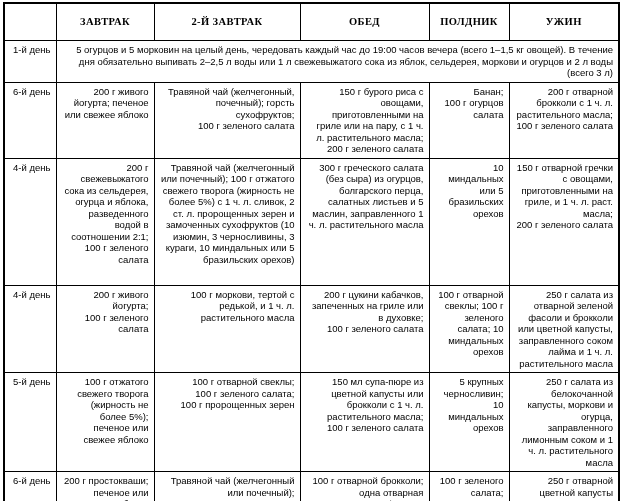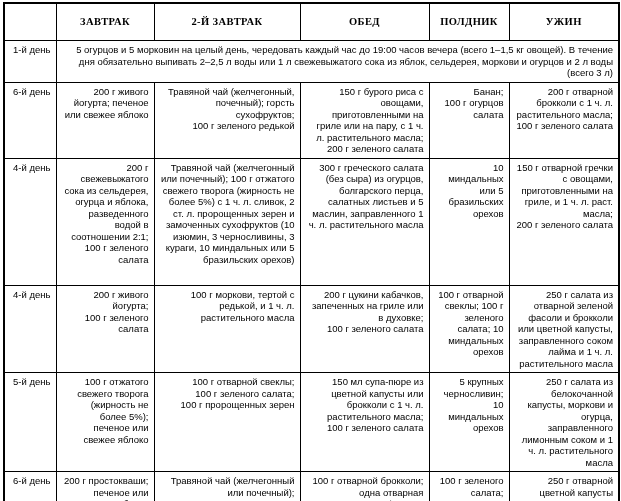--- a/index.html
+++ b/index.html
@@ -69,21 +69,21 @@
     <th>УЖИН</th>
   </tr>
   <tr style="height:34px">
     <td class="day-cell">1-й день</td>
     <td class="merged-cell" colspan="5">5 огурцов и 5 морковин на целый день, чередовать каждый час до 19:00 часов вечера (всего 1–1,5 кг овощей). В течение дня обязательно выпивать 2–2,5 л воды или 1 л свежевыжатого сока из яблок, сельдерея, моркови и огурцов и 2 л воды (всего 3 л)</td>
   </tr>
   <tr style="height:69px">
     <td class="day-cell">6-й день</td>
     <td>200 г живого йогурта; печеное или свежее яблоко</td>
     <td>Травяной чай (желчегонный, почечный); горсть сухофруктов;
-100 г зеленого редькой</td>
+100 г зеленого салата</td>
     <td>150 г бурого риса с овощами, приготовленными на гриле или на пару, с 1 ч. л. растительного масла;
 200 г зеленого салата</td>
     <td>Банан;
 100 г огурцов салата</td>
     <td>200 г отварной брокколи с 1 ч. л. растительного масла;
 100 г зеленого салата</td>
   </tr>
   <tr style="height:127px">
     <td class="day-cell">4-й день</td>
     <td>200 г свежевыжатого сока из сельдерея, огурца и яблока, разведенного водой в соотношении 2:1;

